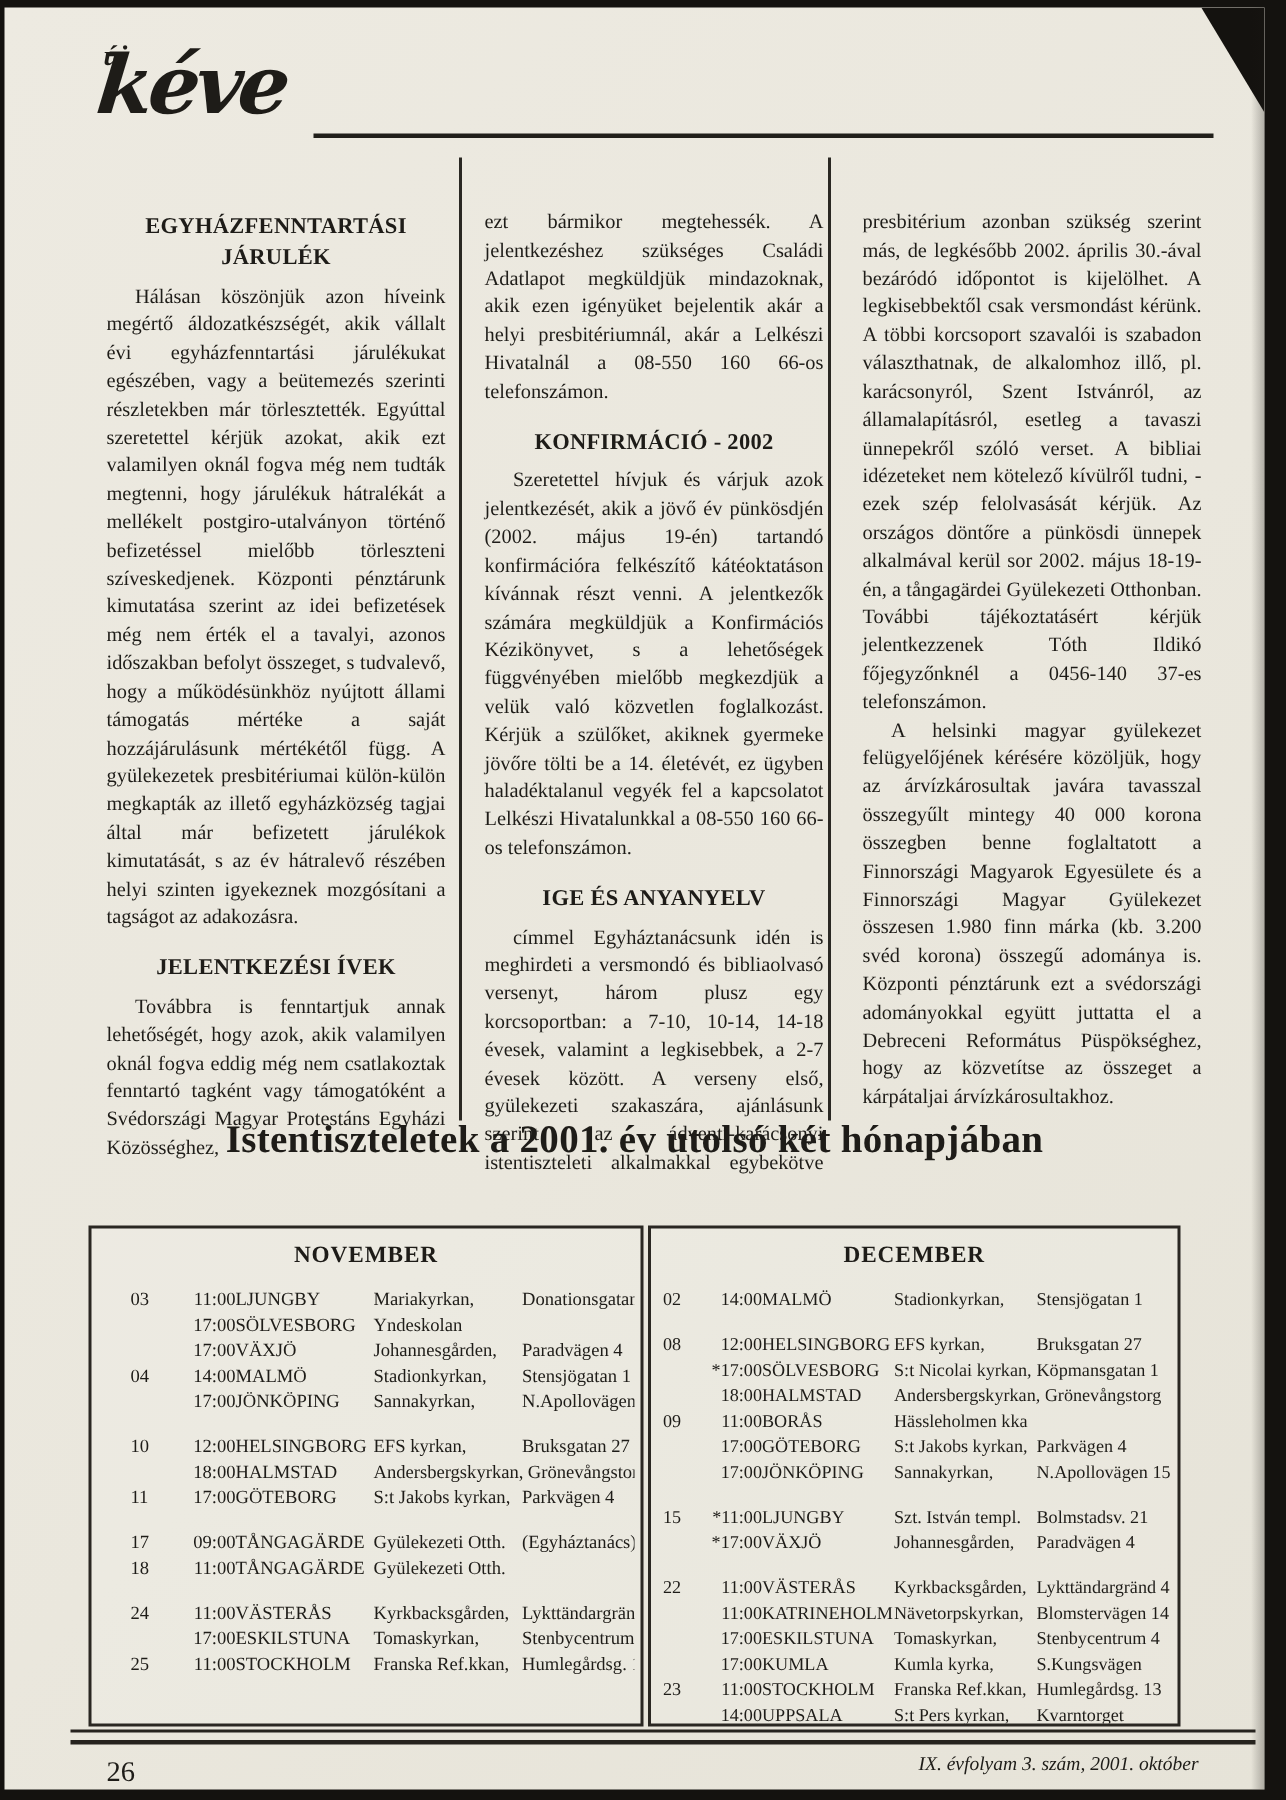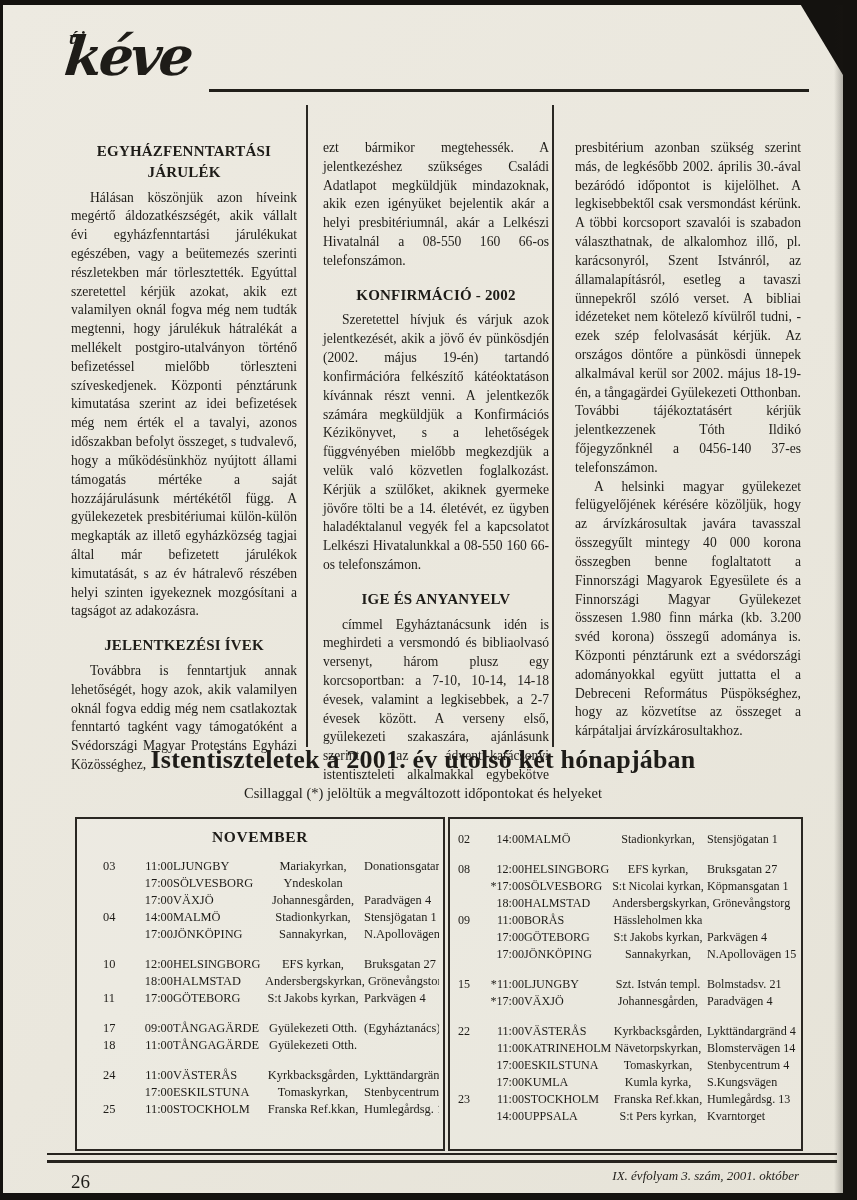--- a/index.html
+++ b/index.html
@@ -61,42 +61,42 @@
   
   .sched-title {
     position:absolute; top:740px; left:40px; width:760px;
     text-align:center; font-size:26px; font-weight:bold; letter-spacing:.2px;
   }
   .sched-sub {
     position:absolute; top:780px; left:40px; width:760px;
     text-align:center; font-size:14.5px;
   }
   .tables {
-    position:absolute; top:812px; left:72px; width:728px; height:334px;
+    position:absolute; top:812px; left:56px; width:728px; height:334px;
     display:flex; gap:3px;
   }
   .tbox {
     border:2px solid #2a2722; height:330px; overflow:hidden;
     background:rgba(255,255,255,.12);
   }
   .tbox.nov { width:366px; }
   .tbox.dec { flex:1; }
   .month-label {
     text-align:center; font-weight:bold; font-size:15.5px;
     letter-spacing:.6px; padding-top:9px;
   }
   .rows { padding:12px 4px 0 26px; font-size:12.4px; }
   .tbox.dec .rows { font-size:12.1px; padding-left:8px; }
   .srow { display:flex; white-space:nowrap; line-height:17px; }
   .srow.gap { margin-top:13px; }
   .srow span { flex-shrink:0; }
   .c-day   { width:22px; }
   .c-time  { width:48px;text-align:right; }
   .c-city  { width:92px; }
-  .c-church{ min-width:96px; padding-right:3px;text-align:center; }
+  .c-church{ min-width:96px; padding-right:3px; }
   .c-address{ flex:1; overflow:hidden; }
   .tbox.dec .c-day { width:20px; }
   .tbox.dec .c-time { width:46px; }
   .tbox.dec .c-city { width:88px; }
   .tbox.dec .c-church { min-width:92px; }
 
   
   .footer-rule {
     position:absolute; left:44px; right:6px; bottom:30px; height:5px;
     border-top:2px solid #26231e; border-bottom:3.5px solid #26231e;
@@ -138,21 +138,20 @@
       <h3>IGE ÉS ANYANYELV</h3>
       <p>címmel Egyháztanácsunk idén is meghirdeti a versmondó és bibliaolvasó versenyt, három plusz egy korcsoportban: a 7-10, 10-14, 14-18 évesek, valamint a legkisebbek, a 2-7 évesek között. A verseny első, gyülekezeti szakaszára, ajánlásunk szerint az ádventi-karácsonyi istentiszteleti alkalmakkal egybekötve kerülhet sor, a helyi</p>
     </div>
     <div class="col">
       <p class="no-indent">presbitérium azonban szükség szerint más, de legkésőbb 2002. április 30.-ával bezáródó időpontot is kijelölhet. A legkisebbektől csak versmondást kérünk. A többi korcsoport szavalói is szabadon választhatnak, de alkalomhoz illő, pl. karácsonyról, Szent Istvánról, az államalapításról, esetleg a tavaszi ünnepekről szóló verset. A bibliai idézeteket nem kötelező kívülről tudni, - ezek szép felolvasását kérjük. Az országos döntőre a pünkösdi ünnepek alkalmával kerül sor 2002. május 18-19-én, a tångagärdei Gyülekezeti Otthonban. További tájékoztatásért kérjük jelentkezzenek Tóth Ildikó főjegyzőnknél a 0456-140 37-es telefonszámon.</p>
       <p>A helsinki magyar gyülekezet felügyelőjének kérésére közöljük, hogy az árvízkárosultak javára tavasszal összegyűlt mintegy 40 000 korona összegben benne foglaltatott a Finnországi Magyarok Egyesülete és a Finnországi Magyar Gyülekezet összesen 1.980 finn márka (kb. 3.200 svéd korona) összegű adománya is. Központi pénztárunk ezt a svédországi adományokkal együtt juttatta el a Debreceni Református Püspökséghez, hogy az közvetítse az összeget a kárpátaljai árvízkárosultakhoz.</p>
     </div>
   </div>
 
   <div class="sched-title">Istentiszteletek a 2001. év utolsó két hónapjában</div>
-  <div class="sched-sub">Csillaggal (*) jelöltük a megváltozott időpontokat és helyeket</div>
 
   <div class="tables">
     <div class="tbox nov">
       <div class="month-label">NOVEMBER</div>
       <div class="rows">
           <div class="srow">
             <span class="c-day">03</span>
             <span class="c-time">11:00</span>
             <span class="c-city">LJUNGBY</span>
             <span class="c-church">Mariakyrkan,</span>
@@ -238,20 +237,21 @@
           <div class="srow">
             <span class="c-day">25</span>
             <span class="c-time">11:00</span>
             <span class="c-city">STOCKHOLM</span>
             <span class="c-church">Franska Ref.kkan,</span>
             <span class="c-address">Humlegårdsg. 13</span>
           </div>
         </div>
     </div>
     <div class="tbox dec">
+      <div class="month-label">DECEMBER</div>
       <div class="rows">
           <div class="srow">
             <span class="c-day">02</span>
             <span class="c-time">14:00</span>
             <span class="c-city">MALMÖ</span>
             <span class="c-church">Stadionkyrkan,</span>
             <span class="c-address">Stensjögatan 1</span>
           </div>
           <div class="srow gap">
             <span class="c-day">08</span>

